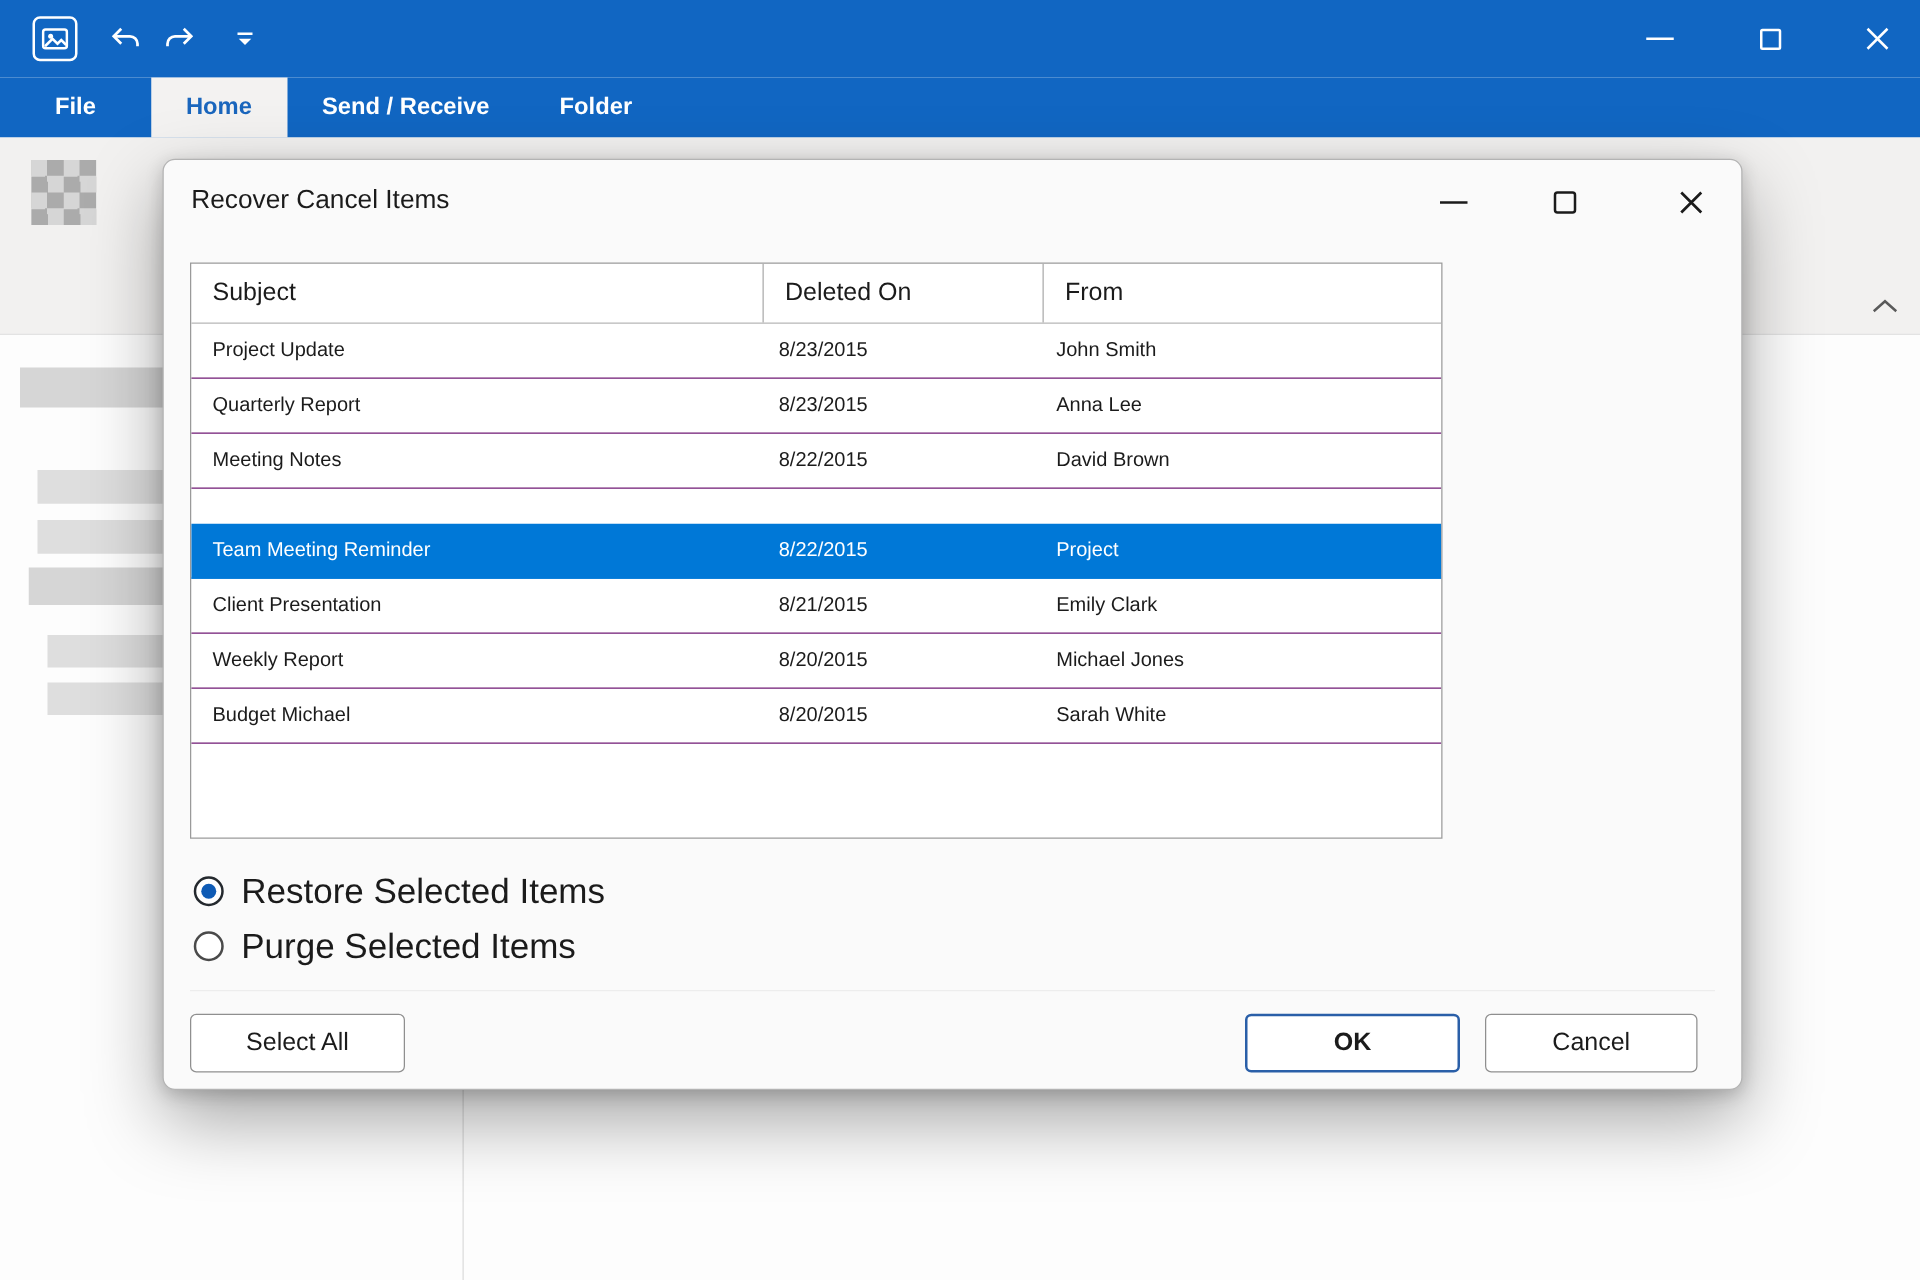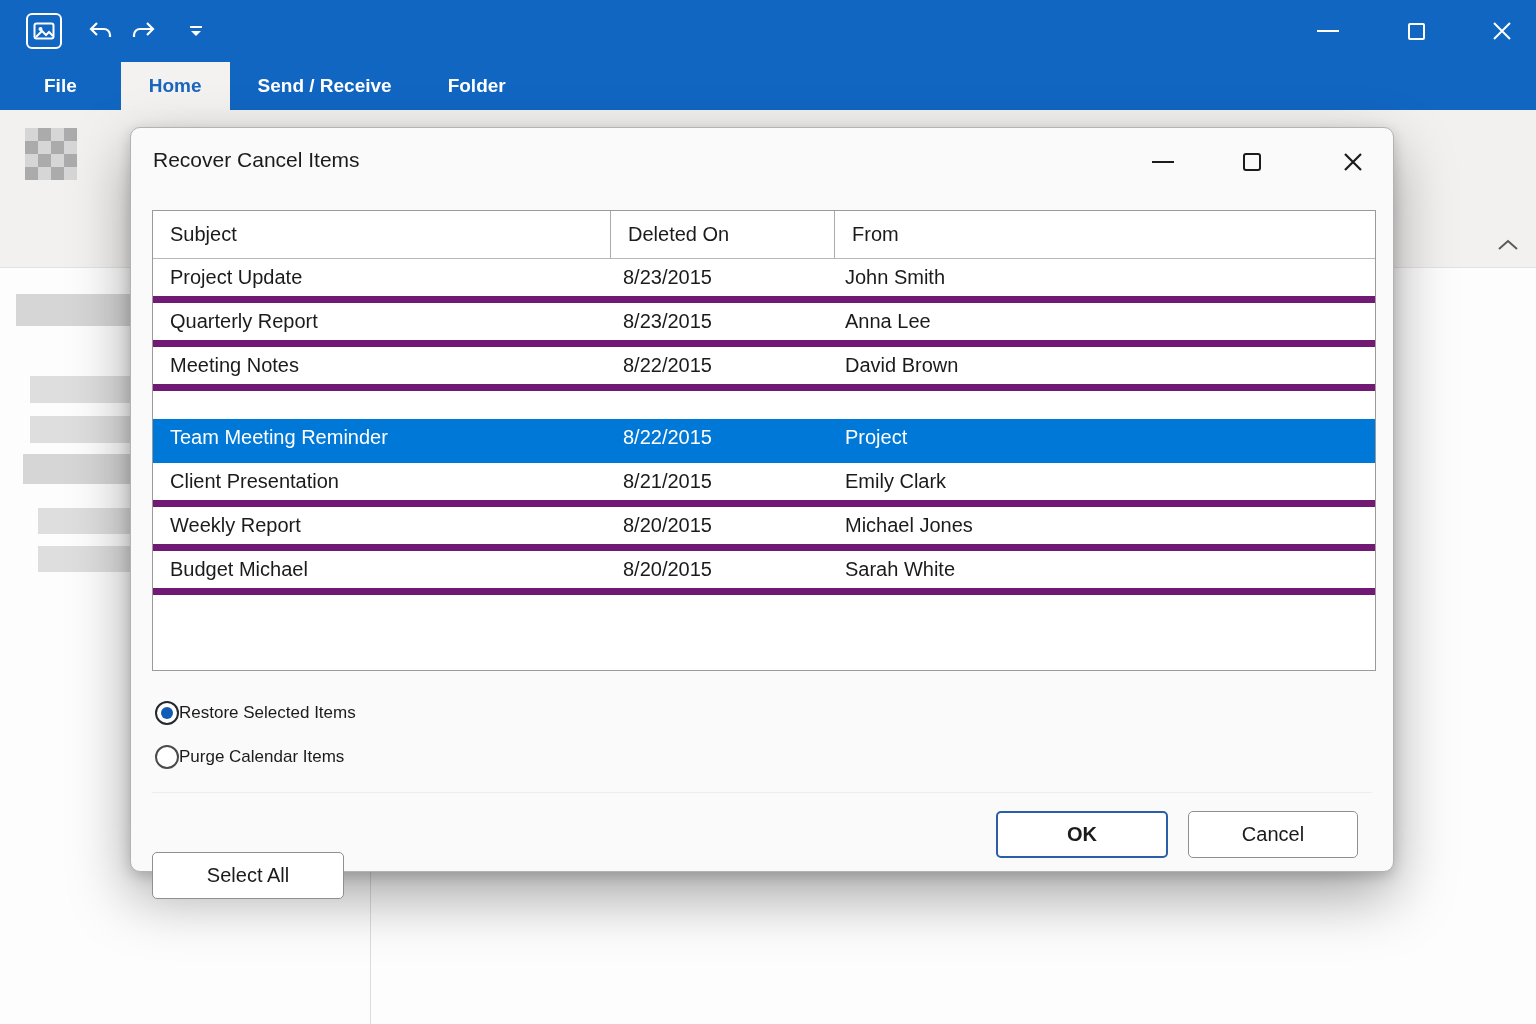--- a/index.html
+++ b/index.html
@@ -86,67 +86,67 @@
   }
   .dlg-wc { position: absolute; display: flex; align-items: center; justify-content: center; cursor: default; }
   .dlg-min { right: 218px; top: 31px; width: 24px; height: 6px; }
   .dlg-min .bar { width: 22px; height: 2px; background: #1b1b1b; }
   .dlg-max { right: 130px; top: 23px; width: 22px; height: 22px; }
   .dlg-max .box { width: 18px; height: 18px; border: 2px solid #1b1b1b; border-radius: 3px; }
   .dlg-close { right: 28px; top: 22px; width: 24px; height: 24px; }
 
   
   .table {
-    position: absolute; left: 21px; top: 82px; width: 1224px; height: 461px;
+    position: absolute; left: 21px; top: 82px; width: 1002px; height: 461px;
     background: #fff; border: 1px solid #9a9a9a; overflow: hidden;
   }
   .thead {
     display: grid; grid-template-columns: 457px 224px 1fr;
     height: 48px; border-bottom: 1px solid #b7b7b7;
   }
   .th {
     display: flex; align-items: center; font-size: 20px; color: #1b1b1b;
     padding-left: 17px; cursor: default;
   }
   .th + .th { border-left: 1px solid #ababab; }
   .trow {
     display: grid; grid-template-columns: 457px 224px 1fr;
-    height: 44px; border-bottom: 7px solid #701a75;
-    font-size: 20px; color: #1b1b1b; cursor: default;
+    height: 44px; border-bottom: 1px solid #701a75;
+    font-size: 16px; color: #1b1b1b; cursor: default;
   }
   .cell { display: flex; align-items: center; }
   .c-subject { padding-left: 17px; }
   .c-date    { padding-left: 13px; }
   .c-from    { padding-left: 11px; }
   .trow.selected { background: #0078d7; color: #fff; border-bottom-color: #0078d7; margin-top: 28px; }
 
   
   .option {
     position: absolute; left: 24px; height: 26px;
-    display: flex; align-items: center; font-size: 17px; cursor: default;
+    display: flex; align-items: center; gap: 14px; font-size: 28px; cursor: default;
   }
   .opt-restore { top: 572px; }
   .opt-purge   { top: 616px; }
   .radio {
     width: 24px; height: 24px; border-radius: 50%;
     border: 2px solid #4a4a4a; background: #fff;
     display: flex; align-items: center; justify-content: center; flex: none;
   }
   .radio.checked { border-color: #24292e; }
   .radio .dot { width: 12px; height: 12px; border-radius: 50%; background: #0f5bb5; }
 
   
   .btn-divider { position: absolute; left: 21px; right: 21px; top: 664px; height: 1px; background: #ededed; }
   .btn {
     position: absolute; top: 683px; height: 47px;
     background: #fff; border: 1px solid #8f8f8f; border-radius: 5px;
     font-family: "Liberation Sans", sans-serif; font-size: 20px; color: #1b1b1b;
     display: flex; align-items: center; justify-content: center; cursor: default;
   }
-  .btn-select-all { left: 21px; width: 192px; margin-top: 41px; }
+  .btn-select-all { left: 21px; width: 172px; }
   .btn-ok { left: 865px; width: 172px; border: 2px solid #2a5fa8; font-weight: 700; }
   .btn-cancel { left: 1057px; width: 170px; }
 </style>
 </head>
 <body>
 
 <div class="screen">
 
   <div class="topbar">
     <div class="app-icon">
@@ -273,21 +273,21 @@
     </div>
 
     <div class="option opt-restore">
       <span class="radio checked">
           <span class="dot"></span>
         </span>
       <span>Restore Selected Items</span>
     </div>
     <div class="option opt-purge">
       <span class="radio"></span>
-      <span>Purge Calendar Items</span>
+      <span>Purge Selected Items</span>
     </div>
 
     <div class="btn-divider"></div>
 
     <button class="btn btn-select-all">Select All</button>
     <button class="btn btn-ok">OK</button>
     <button class="btn btn-cancel">Cancel</button>
   </div>
 
 </div>

